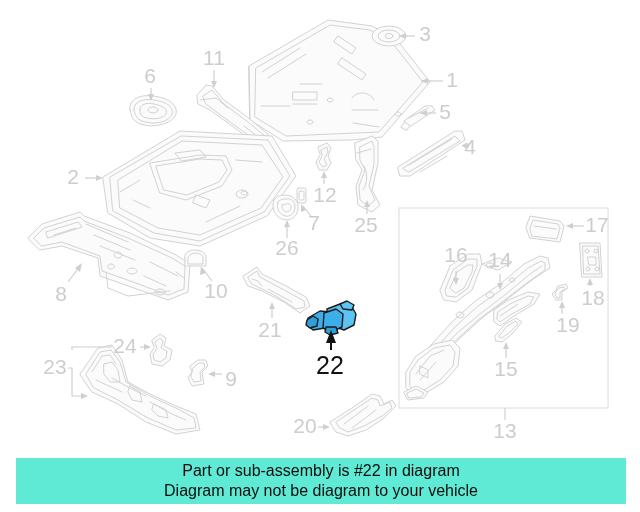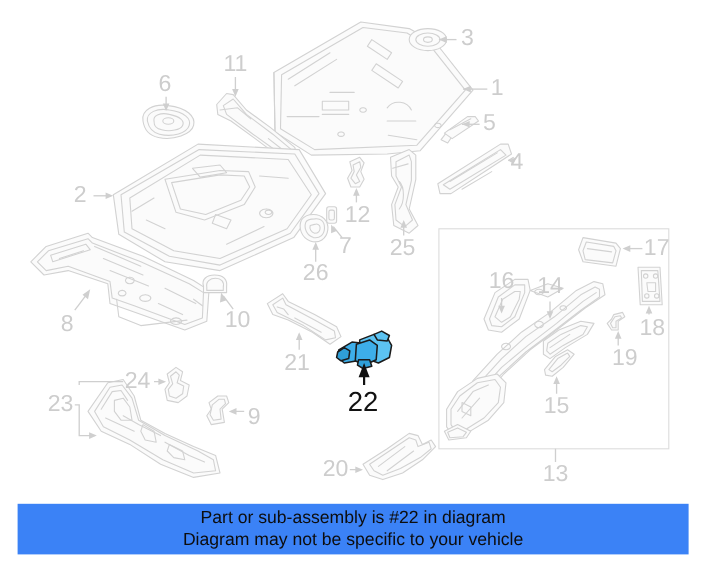--- a/index.html
+++ b/index.html
@@ -84,21 +84,21 @@
     dominant-baseline: middle;
   }
 
   
   #notice-banner {
     position: absolute;
     left: 16px;
     top: 458px;
     width: 610px;
     height: 46px;
-    background: #3b82f6;
+    background: #5eead4;
     display: flex;
     flex-direction: column;
     align-items: center;
     justify-content: center;
     box-sizing: border-box;
   }
   .banner-line {
     font-family: "Liberation Sans", sans-serif;
     font-size: 16px;
     line-height: 20px;
@@ -470,14 +470,14 @@
         <path class="hl-head" d="M331,330 L326,343 L336,343 Z"></path>
       </g>
       <text class="hl-text" x="330" y="367">22</text>
     </g>
 
   </svg>
 </div>
 
 <div id="notice-banner">
   <div class="banner-line">Part or sub-assembly is #22 in diagram</div>
-  <div class="banner-line">Diagram may not be specific to your vehicle</div>
+  <div class="banner-line">Diagram may not be diagram to your vehicle</div>
 </div>
 
 </body></html>

